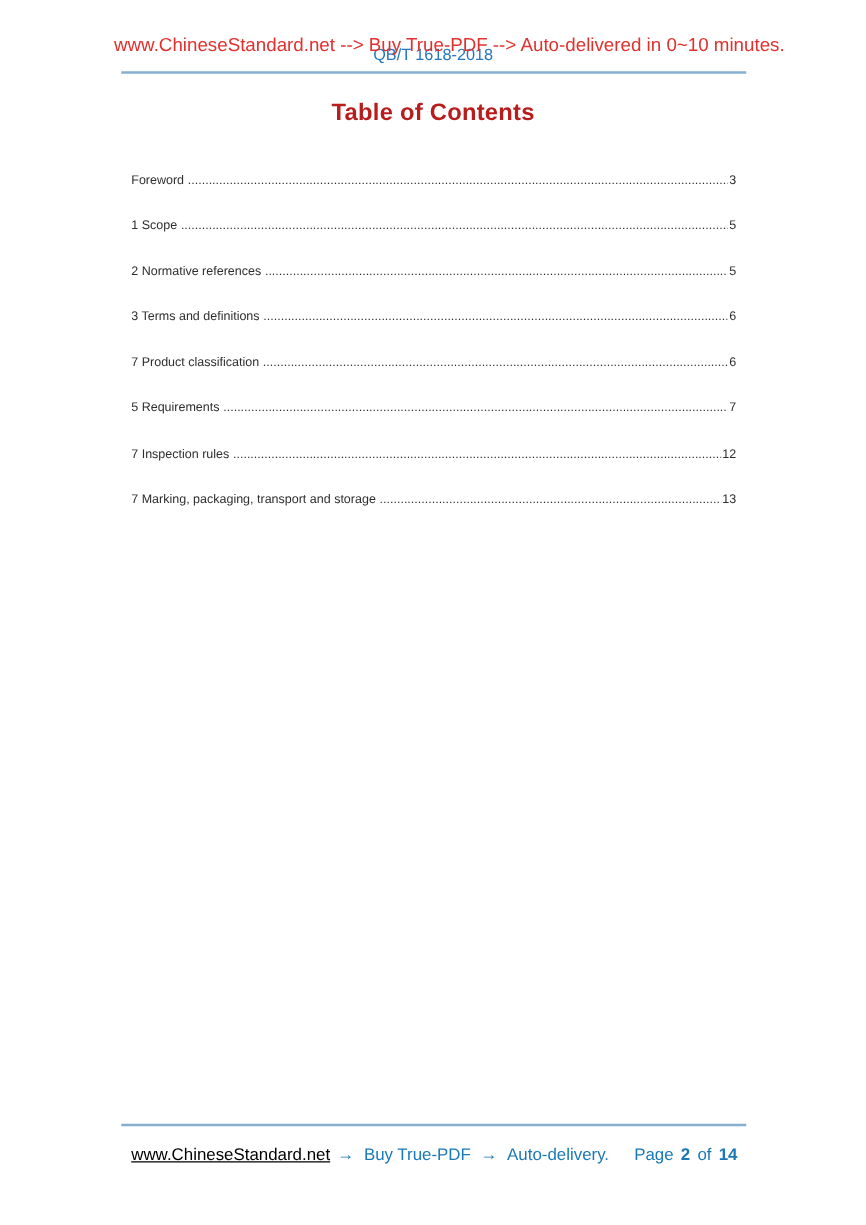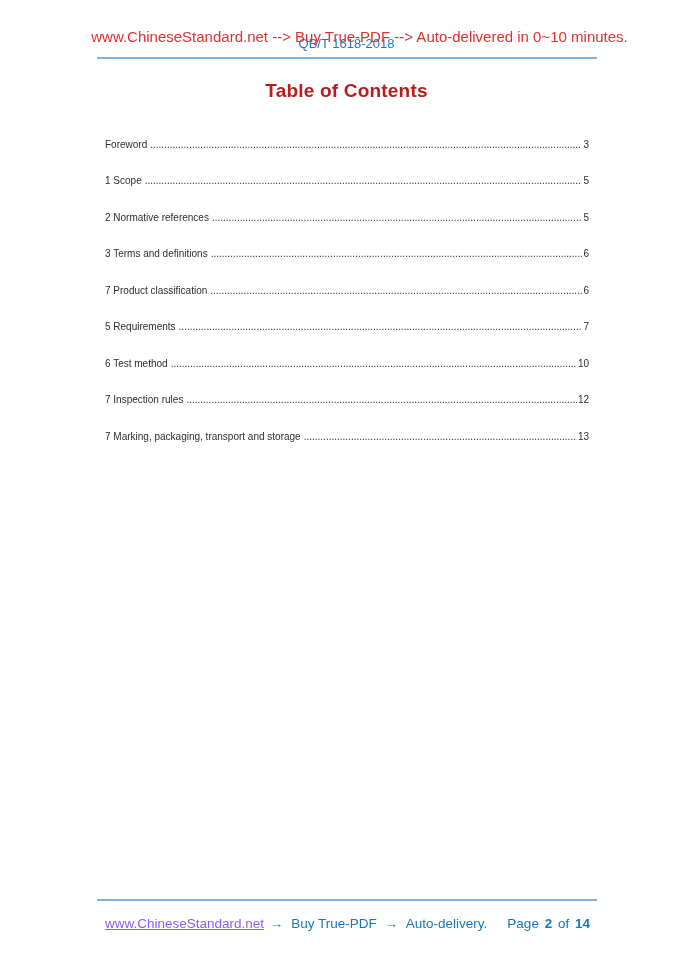--- a/index.html
+++ b/index.html
@@ -62,21 +62,21 @@
   .footer-rule{
     position:absolute;top:899px;left:97px;width:500px;height:1.5px;
     background:var(--rule);
   }
   .footer{
     position:absolute;top:916px;left:105px;right:101px;
     display:flex;justify-content:space-between;align-items:baseline;
     color:#1a78b8;font-size:13.5px;white-space:nowrap;
   }
   .footer a, .site-link{
-    color:#8b5cf6;text-decoration:underline;cursor:pointer;
+    color:#000000;text-decoration:underline;cursor:pointer;
   }
   .footer .seg{margin:0 2px;}
   .page-indicator .num{font-weight:700;margin:0 2px;}
 </style>
 </head>
 <body>
 
 <div class="page">
 
   <div class="red-notice">www.ChineseStandard.net --&gt; Buy True-PDF --&gt; Auto-delivered in 0~10 minutes.</div>
@@ -117,25 +117,20 @@
       <span class="toc-leader"></span>
       <span class="toc-page">6</span>
     </div>
 
     <div class="toc-row">
       <span class="toc-title">5 Requirements</span>
       <span class="toc-leader"></span>
       <span class="toc-page">7</span>
     </div>
 
-    <div class="toc-row">
-      <span class="toc-title">6 Test method</span>
-      <span class="toc-leader"></span>
-      <span class="toc-page">10</span>
-    </div>
 
     <div class="toc-row">
       <span class="toc-title">7 Inspection rules</span>
       <span class="toc-leader"></span>
       <span class="toc-page">12</span>
     </div>
 
     <div class="toc-row">
       <span class="toc-title">7 Marking, packaging, transport and storage</span>
       <span class="toc-leader"></span>

